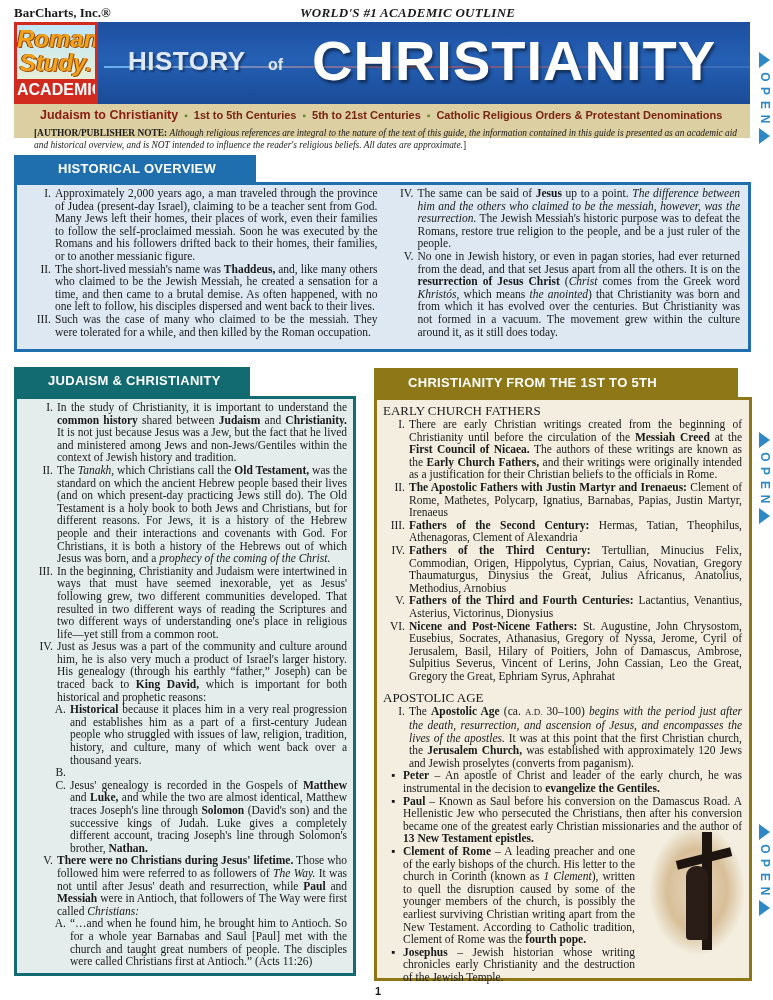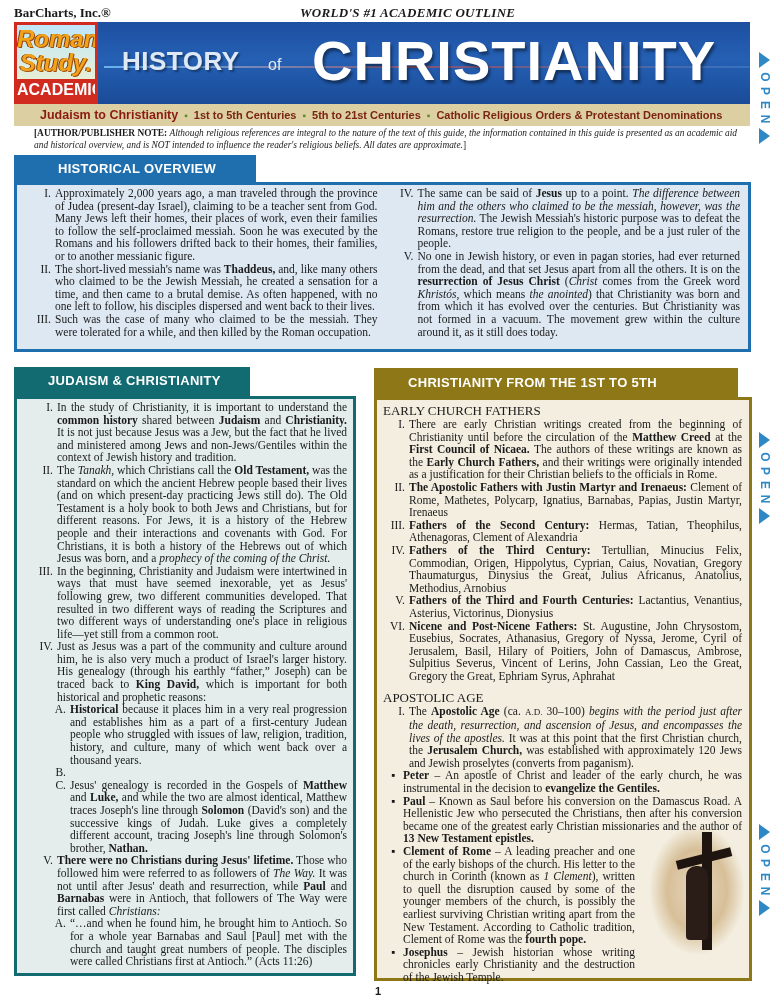--- a/index.html
+++ b/index.html
@@ -10,25 +10,25 @@
   .tagline { position: absolute; left: 300px; top: 5px; font-family: "Liberation Serif", serif; font-weight: bold; font-style: italic; font-size: 13px; letter-spacing: 0.3px; }
 
   .banner { position: absolute; left: 14px; top: 22px; width: 736px; height: 82px;
     background: linear-gradient(180deg, #1d4fa0 0%, #2560b4 45%, #1a4b98 100%); }
   .banner .streak { position: absolute; left: 90px; right: 0; top: 44px; height: 2px; background: linear-gradient(90deg, rgba(120,200,255,0.8), rgba(200,80,80,0.6), rgba(120,200,255,0.2)); }
   .logo { position: absolute; left: 14px; top: 22px; width: 84px; height: 82px; border: 3px solid #d12a1e; background: linear-gradient(180deg, #bfe6fb 0%, #f7f3c8 100%); overflow: hidden; }
   .logo .quick, .logo .study { display: block; text-align: center; font-family: "Liberation Sans", sans-serif; font-weight: bold; font-style: italic; font-size: 24px; line-height: 24px; color: #f3a21c; text-shadow: 1px 1px 0 #a34f0c, -1px 0 0 #7a3a08; }
   .logo .quick { margin-top: 2px; }
   .logo .academic { position: absolute; left: 0; right: 0; bottom: 0; height: 22px; background: #d12a1e; color: #ffffff; font-family: "Liberation Sans", sans-serif; font-weight: bold; font-size: 16px; text-align: center; line-height: 22px; }
 
-  .title-small { position: absolute; left: 122px; top: 46px; color: #dfe9f5; font-family: "Liberation Sans", sans-serif; font-weight: bold; font-size: 26px; letter-spacing: 0.5px; text-shadow: 2px 2px 2px rgba(0,0,0,0.35); }
-  .title-of { position: absolute; left: 268px; top: 56px; color: #dfe9f5; font-family: "Liberation Sans", sans-serif; font-size: 16px; }
+  .title-small { position: absolute; left: 128px; top: 46px; color: #dfe9f5; font-family: "Liberation Sans", sans-serif; font-weight: bold; font-size: 26px; letter-spacing: 0.5px; text-shadow: 2px 2px 2px rgba(0,0,0,0.35); }
+  .title-of { position: absolute; left: 268px; top: 56px; color: #dfe9f5; font-family: "Liberation Sans", sans-serif; font-size: 16px; font-weight: bold; }
   .title-big { position: absolute; left: 312px; top: 28px; color: #ffffff; font-family: "Liberation Sans", sans-serif; font-weight: bold; font-size: 56px; letter-spacing: 1px; text-shadow: 2px 3px 3px rgba(0,0,0,0.45); }
 
-  .topics { position: absolute; left: 14px; top: 104px; width: 736px; height: 22px; background: #dccfa2; font-family: "Liberation Sans", sans-serif; font-weight: bold; font-size: 11px; line-height: 22px; padding-left: 26px; white-space: nowrap; }
+  .topics { position: absolute; left: 14px; top: 104px; width: 736px; height: 34px; background: #dccfa2; font-family: "Liberation Sans", sans-serif; font-weight: bold; font-size: 11px; line-height: 22px; padding-left: 26px; white-space: nowrap; }
   .topics .first { color: #8a1b12; font-size: 12.5px; }
   .topics .item { color: #7a2414; }
   .topics .dot { color: #5b8a2a; margin: 0 6px; font-size: 10px; }
 
   .note { position: absolute; left: 34px; top: 128px; width: 706px; font-size: 9.4px; line-height: 11.5px; }
   .note b { font-weight: bold; }
   .note i { font-style: italic; }
 
   
   .open-tab { position: absolute; left: 757px; width: 14px; display: flex; flex-direction: column; align-items: center; color: #2e88c6; font-family: "Liberation Sans", sans-serif; font-weight: bold; font-size: 12px; line-height: 13px; }
@@ -176,35 +176,35 @@
     </div>
     <div class="ol-item sub">
       <span class="num">B.</span>
     </div>
     <div class="ol-item sub">
       <span class="num">C.</span>
       <span class="txt">Jesus' genealogy is recorded in the Gospels of <b>Matthew</b> and <b>Luke,</b> and while the two are almost identical, Matthew traces Joseph's line through <b>Solomon</b> (David's son) and the successive kings of Judah. Luke gives a completely different account, tracing Joseph's line through Solomon's brother, <b>Nathan.</b></span>
     </div>
     <div class="ol-item">
       <span class="num">V.</span>
-      <span class="txt"><b>There were no Christians during Jesus' lifetime.</b> Those who followed him were referred to as followers of <i>The Way.</i> It was not until after Jesus' death and resurrection, while <b>Paul</b> and <b>Barnabas</b> were in Antioch, that followers of The Way were first called <i>Christians:</i></span>
+      <span class="txt"><b>There were no Christians during Jesus' lifetime.</b> Those who followed him were referred to as followers of <i>The Way.</i> It was not until after Jesus' death and resurrection, while <b>Paul</b> and <b>Messiah</b> were in Antioch, that followers of The Way were first called <i>Christians:</i></span>
     </div>
     <div class="ol-item sub">
       <span class="num">A.</span>
       <span class="txt">“…and when he found him, he brought him to Antioch. So for a whole year Barnabas and Saul [Paul] met with the church and taught great numbers of people. The disciples were called Christians first at Antioch.” (Acts 11:26)</span>
     </div>
   </div>
 
 <div id="cent-head" class="sec-head">CHRISTIANITY FROM THE 1ST TO 5TH CENTURIES</div>
 <div id="cent-panel" class="panel">
   <div class="cent-sub">EARLY CHURCH FATHERS</div>
   <div>
       <div class="ol-item">
         <span class="num">I.</span>
-        <span class="txt">There are early Christian writings created from the beginning of Christianity until before the circulation of the <b>Matthew Creed</b> at the <b>First Council of Nicaea.</b> The authors of these writings are known as the <b>Early Church Fathers,</b> and their writings were originally intended as a justification for their Christian beliefs to the officials in Rome.</span>
+        <span class="txt">There are early Christian writings created from the beginning of Christianity until before the circulation of the <b>Messiah Creed</b> at the <b>First Council of Nicaea.</b> The authors of these writings are known as the <b>Early Church Fathers,</b> and their writings were originally intended as a justification for their Christian beliefs to the officials in Rome.</span>
       </div>
       <div class="ol-item">
         <span class="num">II.</span>
         <span class="txt"><b>The Apostolic Fathers with Justin Martyr and Irenaeus:</b> Clement of Rome, Mathetes, Polycarp, Ignatius, Barnabas, Papias, Justin Martyr, Irenaeus</span>
       </div>
       <div class="ol-item">
         <span class="num">III.</span>
         <span class="txt"><b>Fathers of the Second Century:</b> Hermas, Tatian, Theophilus, Athenagoras, Clement of Alexandria</span>
       </div>
       <div class="ol-item">

